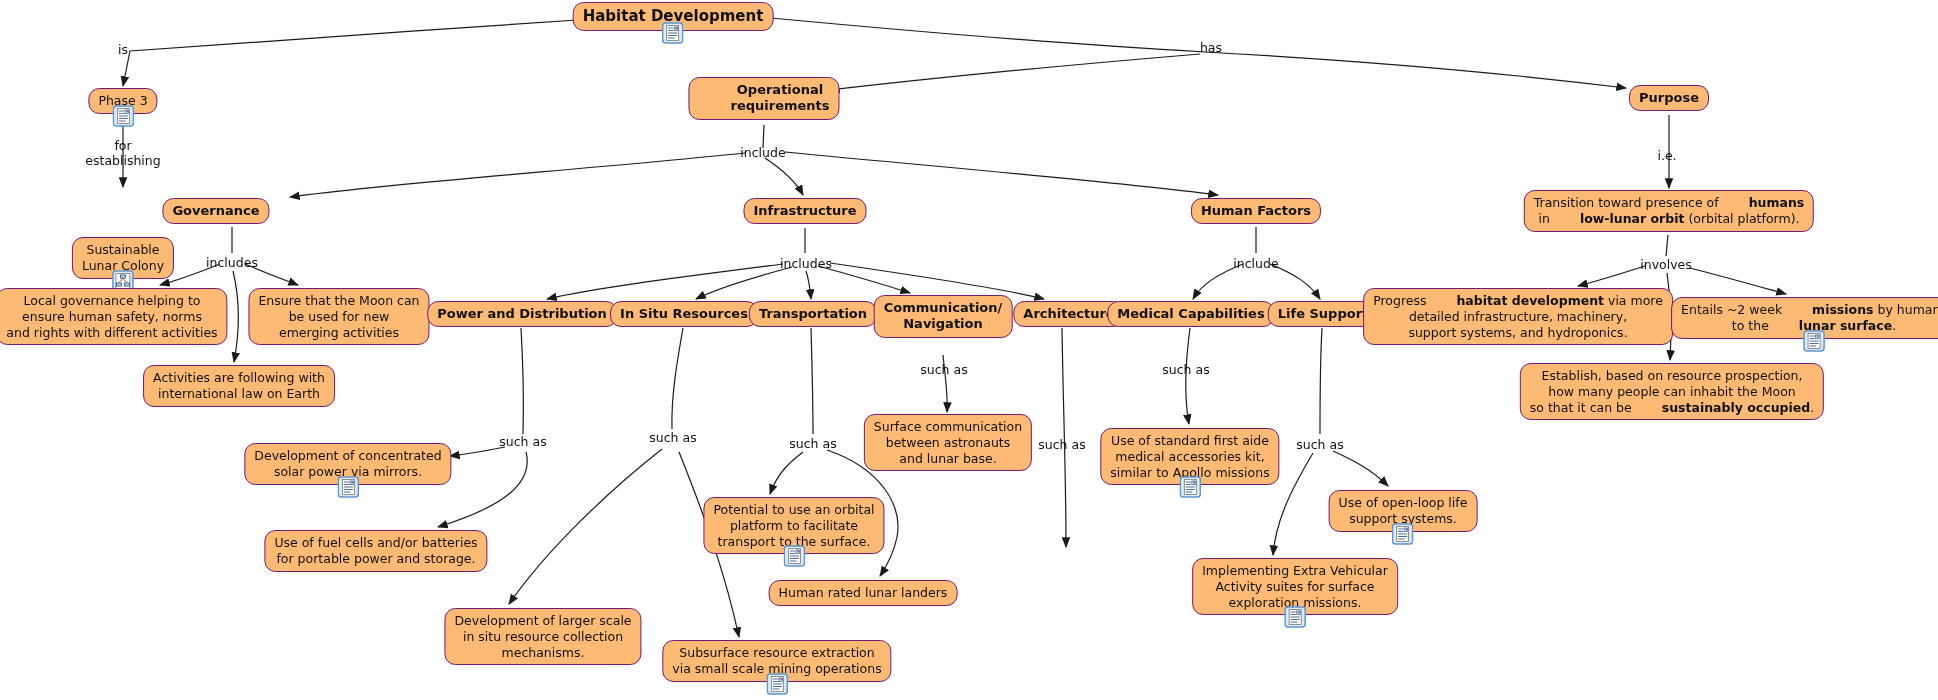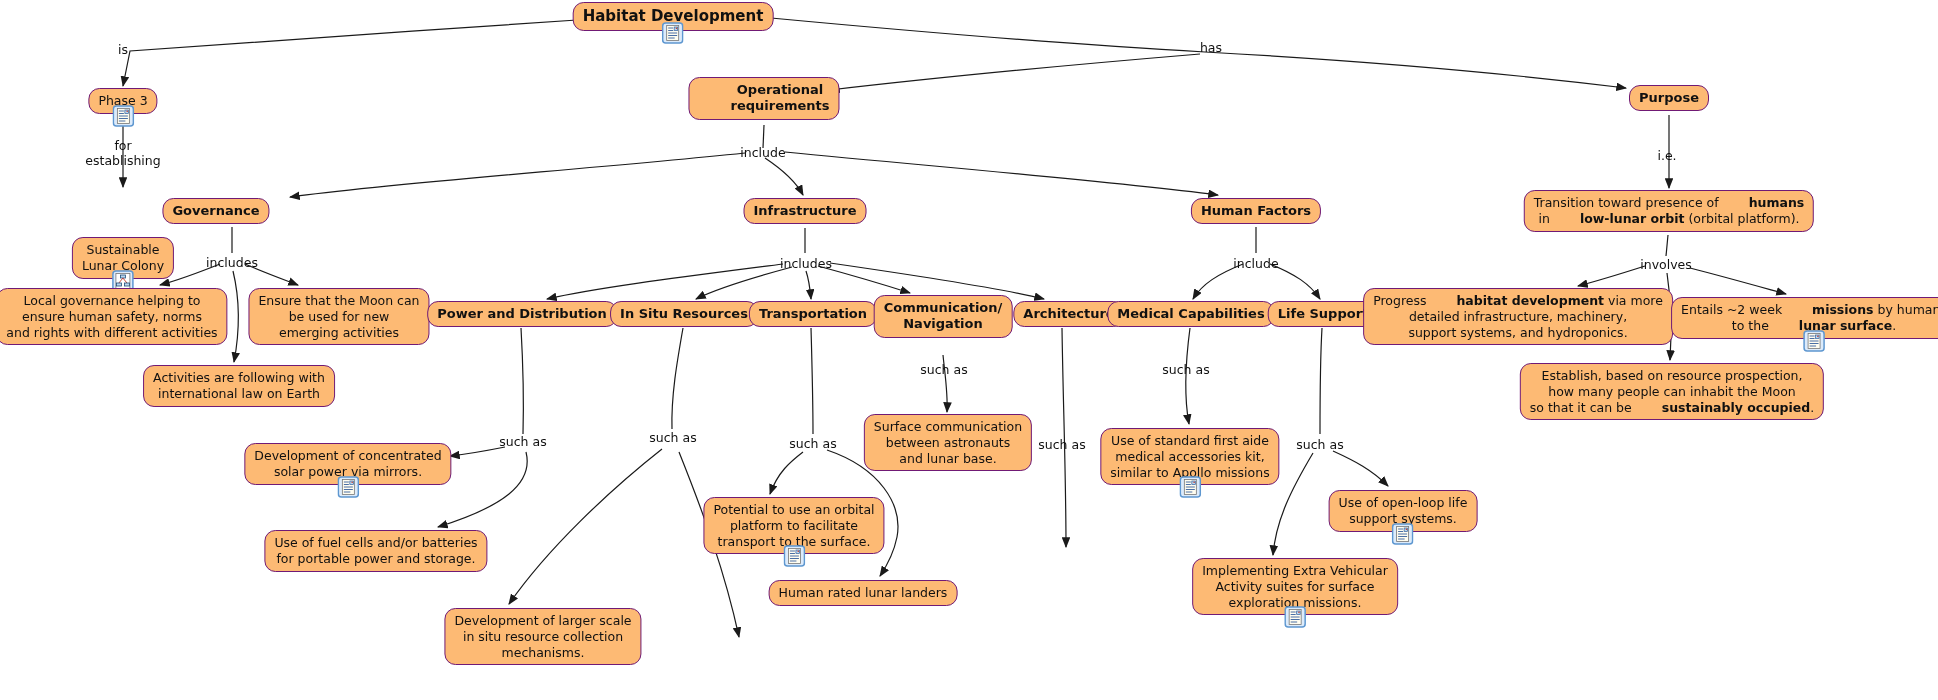--- a/index.html
+++ b/index.html
@@ -180,20 +180,32 @@
           <line x1="6.5" y1="8.5" x2="11.5" y2="8.5" stroke="#4a6fa5" stroke-width="1"></line>
           <line x1="6.5" y1="11" x2="15.5" y2="11" stroke="#4a6fa5" stroke-width="1"></line>
           <line x1="6.5" y1="13.5" x2="15.5" y2="13.5" stroke="#4a6fa5" stroke-width="1"></line>
           <line x1="6.5" y1="16" x2="13" y2="16" stroke="#4a6fa5" stroke-width="1"></line>
         </svg></span></div>
     <div class="node" style="left: 376px; top: 530px;"><span>Use of fuel cells and/or batteries
 for portable power and storage.</span></div>
     <div class="node" style="left: 543px; top: 608px;"><span>Development of larger scale
 in situ resource collection
 mechanisms.</span></div>
+    <div class="node" style="left: 777px; top: 640px;"><span>Subsurface resource extraction
+via small scale mining operations</span><span class="res-icon"><svg width="22" height="22" viewBox="0 0 22 22">
+          <rect x="1" y="1" width="20" height="20" rx="3" fill="#dcebfb" stroke="#5e97d0" stroke-width="1.5"></rect>
+          <rect x="5" y="3.5" width="12" height="15" fill="#fffdf0" stroke="#777" stroke-width="0.8"></rect>
+          <rect x="12.5" y="5" width="3.5" height="3.5" fill="#bcd6ee" stroke="#2f5e9e" stroke-width="0.7"></rect>
+          <circle cx="14.8" cy="6.2" r="0.8" fill="#c0392b"></circle>
+          <line x1="6.5" y1="6" x2="11.5" y2="6" stroke="#4a6fa5" stroke-width="1"></line>
+          <line x1="6.5" y1="8.5" x2="11.5" y2="8.5" stroke="#4a6fa5" stroke-width="1"></line>
+          <line x1="6.5" y1="11" x2="15.5" y2="11" stroke="#4a6fa5" stroke-width="1"></line>
+          <line x1="6.5" y1="13.5" x2="15.5" y2="13.5" stroke="#4a6fa5" stroke-width="1"></line>
+          <line x1="6.5" y1="16" x2="13" y2="16" stroke="#4a6fa5" stroke-width="1"></line>
+        </svg></span></div>
     <div class="node" style="left: 794px; top: 497px;"><span>Potential to use an orbital
 platform to facilitate
 transport to the surface.</span><span class="res-icon"><svg width="22" height="22" viewBox="0 0 22 22">
           <rect x="1" y="1" width="20" height="20" rx="3" fill="#dcebfb" stroke="#5e97d0" stroke-width="1.5"></rect>
           <rect x="5" y="3.5" width="12" height="15" fill="#fffdf0" stroke="#777" stroke-width="0.8"></rect>
           <rect x="12.5" y="5" width="3.5" height="3.5" fill="#bcd6ee" stroke="#2f5e9e" stroke-width="0.7"></rect>
           <circle cx="14.8" cy="6.2" r="0.8" fill="#c0392b"></circle>
           <line x1="6.5" y1="6" x2="11.5" y2="6" stroke="#4a6fa5" stroke-width="1"></line>
           <line x1="6.5" y1="8.5" x2="11.5" y2="8.5" stroke="#4a6fa5" stroke-width="1"></line>
           <line x1="6.5" y1="11" x2="15.5" y2="11" stroke="#4a6fa5" stroke-width="1"></line>

